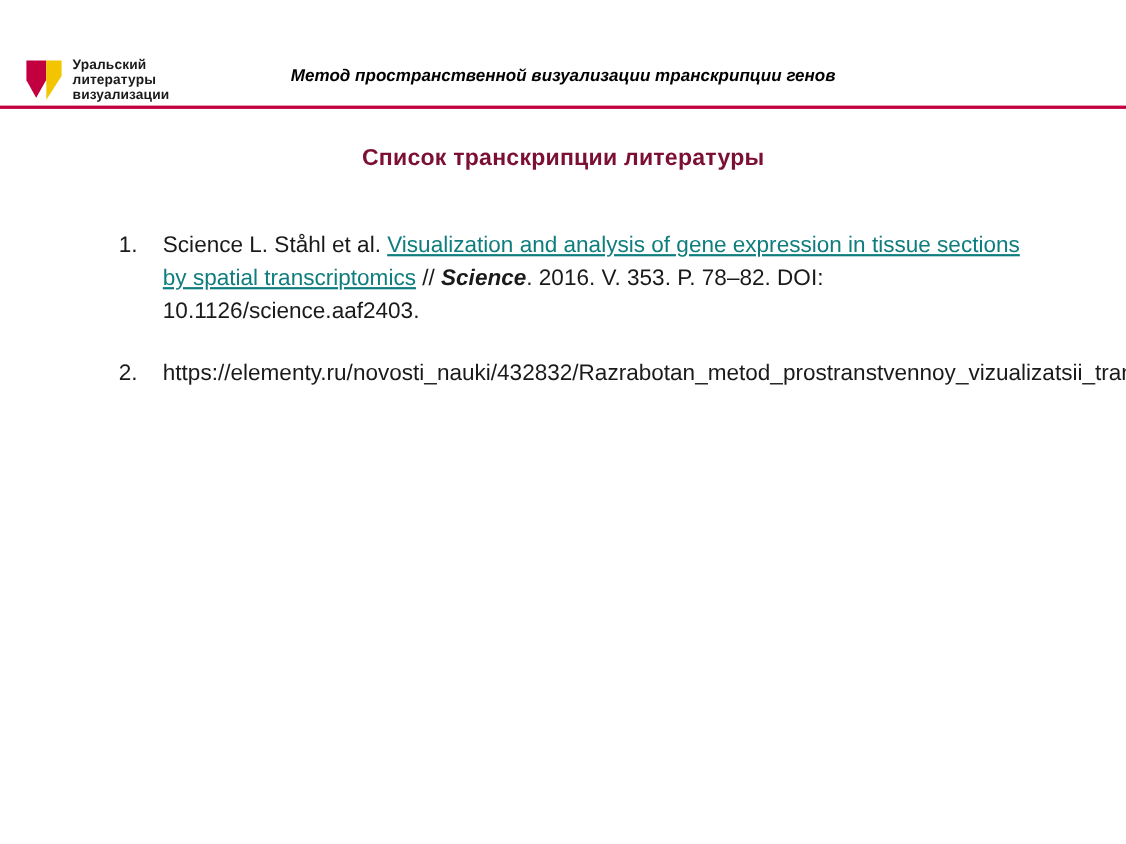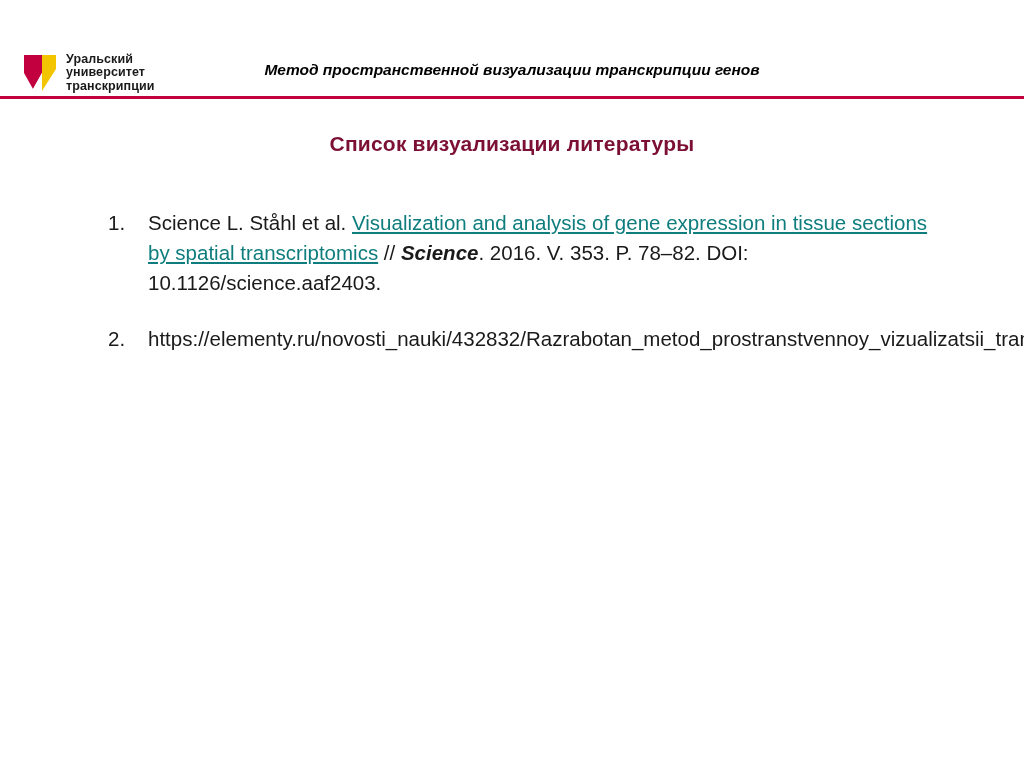--- a/index.html
+++ b/index.html
@@ -140,30 +140,30 @@
       <div class="logo-mark">
         <svg width="36" height="40" viewBox="0 0 36 40" xmlns="http://www.w3.org/2000/svg">
           <path d="M2 2 L20 2 L20 20 L11 36 L2 20 Z" fill="#c20040"></path>
           <path d="M20 2 L34 2 L34 16 L20 16 Z" fill="#f2c500"></path>
           <path d="M20 16 L34 16 L20 38 Z" fill="#f2c500"></path>
           <path d="M11 36 L20 20 L20 38 Z" fill="#ffffff"></path>
         </svg>
       </div>
       <div class="logo-text">
         <div>Уральский</div>
-        <div>университет</div>
-        <div>транскрипции</div>
+        <div>литературы</div>
+        <div>визуализации</div>
       </div>
     </div>
 
     <div class="header-title">Метод пространственной визуализации транскрипции генов</div>
     <div class="header-rule"></div>
   </div>
 
-  <div class="slide-title">Список визуализации литературы</div>
+  <div class="slide-title">Список транскрипции литературы</div>
 
   <ul class="ref-list">
 
     <li class="ref-item">
       <span class="ref-num">1.</span>
       <span class="ref-body"><span>Science L. Ståhl et al. </span><a class="ref-link" href="#">Visualization and analysis of gene expression in tissue sections by spatial transcriptomics</a><span> // </span><span class="ref-italic">Science</span><span>. 2016. V. 353. P. 78–82. DOI: 10.1126/science.aaf2403.</span></span>
     </li>
 
     <li class="ref-item">
       <span class="ref-num">2.</span>

